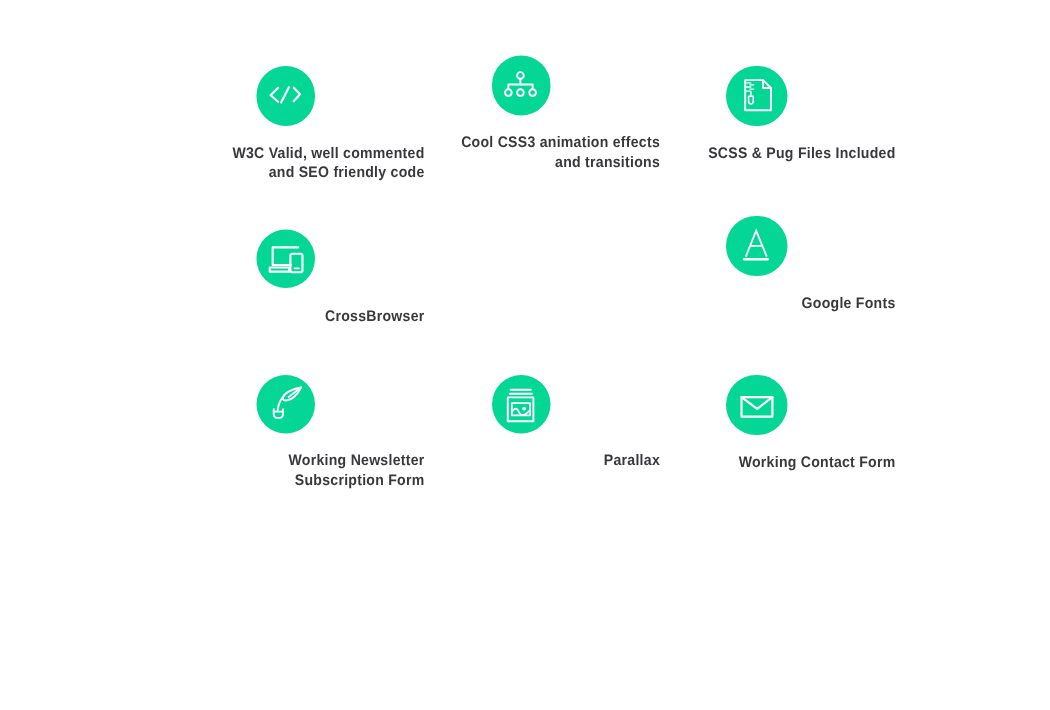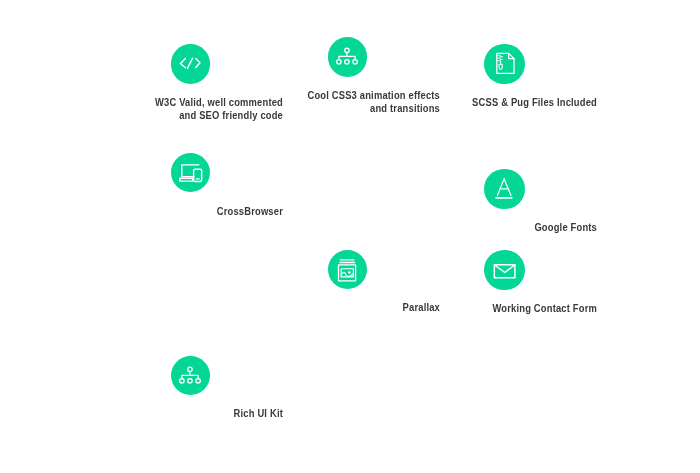--- a/index.html
+++ b/index.html
@@ -74,29 +74,42 @@
         <svg viewBox="0 0 40 40" width="40.2" height="40.2" fill="none" stroke="#fff" stroke-width="1.25" stroke-linecap="round" stroke-linejoin="round">
           <path d="M12.74 9.35 h11.84 l5.27 5.25 v14.75 h-17.11 z"></path>
           <polyline points="24.58,9.35 24.58,14.6 29.85,14.6"></polyline>
           <path d="M13.5 11.2 h2.9 M15.9 12.55 h2.4 M13.5 13.95 h2.9 M15.9 15.3 h2.4 M13.5 16.7 h2.9" stroke-width="0.9"></path>
           <path d="M16.5 17.2 v2.9" stroke-width="1.05"></path>
           <path d="M15.0 20.1 h3.1 v3.5 a1.55 1.55 0 0 1 -1.55 1.55 a1.55 1.55 0 0 1 -1.55 -1.55 z" stroke-width="1.05"></path>
         </svg>
       </div>
     <div class="label">SCSS &amp; Pug Files Included</div>
   </div>
-  <div class="cell" style="left:504.5px;top:169px">
+  <div class="cell" style="left:504.5px;top:144px">
     <div class="circle" style="width:40.2px;height:40.2px">
         <svg viewBox="0 0 40 40" width="40.2" height="40.2" fill="none" stroke="#fff" stroke-width="1.2" stroke-linecap="butt" stroke-linejoin="miter">
           <polyline points="13.13,26.97 20.0,9.75 27.06,26.97"></polyline>
           <line x1="16.22" y1="19.8" x2="23.78" y2="19.8"></line>
           <line x1="12.04" y1="28.66" x2="27.66" y2="28.66" stroke-width="1.7" stroke-linecap="round"></line>
         </svg>
       </div>
     <div class="label">Google Fonts</div>
+  </div>
+  <div class="cell" style="left:190.5px;top:249.5px">
+    <div class="circle" style="width:39.6px;height:39.6px">
+        <svg viewBox="0 0 40 40" width="39.6" height="39.6" fill="none" stroke="#fff" stroke-width="1.25" stroke-linecap="round" stroke-linejoin="round">
+          <path d="M30.0 8.4 C24.4 9.4 20.5 11.3 18.6 13.6 C16.9 15.7 17.6 17.3 20.0 17.2 C23.6 17.0 28.0 13.2 30.0 8.4 Z"></path>
+          <path d="M30.0 8.4 C27.2 10.6 24.0 13.0 21.6 14.8"></path>
+          <path d="M18.4 14.1 C16.0 17.0 14.6 20.3 14.2 23.6"></path>
+          <path d="M11.6 23.1 v1.55 h6.3 v-1.55"></path>
+          <path d="M11.6 24.65 v2.0 a2.2 2.2 0 0 0 2.2 2.2 h1.9 a2.2 2.2 0 0 0 2.2 -2.2 v-2.0"></path>
+        </svg>
+      </div>
+    <div class="label">Working Newsletter
+Subscription Form</div>
   </div>
   <div class="cell" style="left:347.7px;top:249.5px">
     <div class="circle" style="width:39.6px;height:39.6px">
         <svg viewBox="0 0 40 40" width="39.6" height="39.6" fill="none" stroke="#fff" stroke-width="1.3" stroke-linecap="round" stroke-linejoin="round">
           <line x1="12.53" y1="9.9" x2="26.16" y2="9.9"></line>
           <line x1="12.02" y1="12.63" x2="26.87" y2="12.63"></line>
           <rect x="10.61" y="15.05" width="17.27" height="16.1"></rect>
           <rect x="13.33" y="18.89" width="12.33" height="8.28" stroke-width="1.15"></rect>
           <circle cx="21.62" cy="22.63" r="1.25" fill="#fff" stroke="none"></circle>
           <path d="M13.33 24.95 C14.2 23.5 15.3 22.6 16.16 22.63 C17.0 22.66 17.7 23.8 18.3 25.35 C19.1 26.5 19.8 26.95 20.6 26.85 C22.1 26.65 23.9 25.6 25.66 23.54" stroke-width="1.1"></path>
@@ -106,26 +119,13 @@
   </div>
   <div class="cell" style="left:504.5px;top:249.5px">
     <div class="circle" style="width:40.2px;height:40.2px">
         <svg viewBox="0 0 40 40" width="40.2" height="40.2" fill="none" stroke="#fff" stroke-width="1.45" stroke-linecap="round" stroke-linejoin="round">
           <rect x="10.3" y="14.7" width="20.5" height="12.9"></rect>
           <polyline points="10.3,14.7 20.7,22.4 30.8,14.7"></polyline>
         </svg>
       </div>
     <div class="label">Working Contact Form</div>
   </div>
-  <div class="cell" style="left:190.5px;top:355.5px">
-    <div class="circle" style="width:39.6px;height:39.6px">
-        <svg viewBox="0 0 40 40" width="39.6" height="39.6" fill="none" stroke="#fff" stroke-width="1.3" stroke-linecap="round" stroke-linejoin="round">
-          <circle cx="19.14" cy="13.43" r="2.25"></circle>
-          <circle cx="11.01" cy="25.0" r="2.25"></circle>
-          <circle cx="19.14" cy="25.0" r="2.25"></circle>
-          <circle cx="27.37" cy="25.0" r="2.25"></circle>
-          <line x1="19.14" y1="15.68" x2="19.14" y2="19.49"></line>
-          <polyline points="11.01,22.75 11.01,19.49 27.37,19.49 27.37,22.75"></polyline>
-        </svg>
-      </div>
-    <div class="label">Rich UI Kit</div>
-  </div>
 </div>
 
 </body></html>

